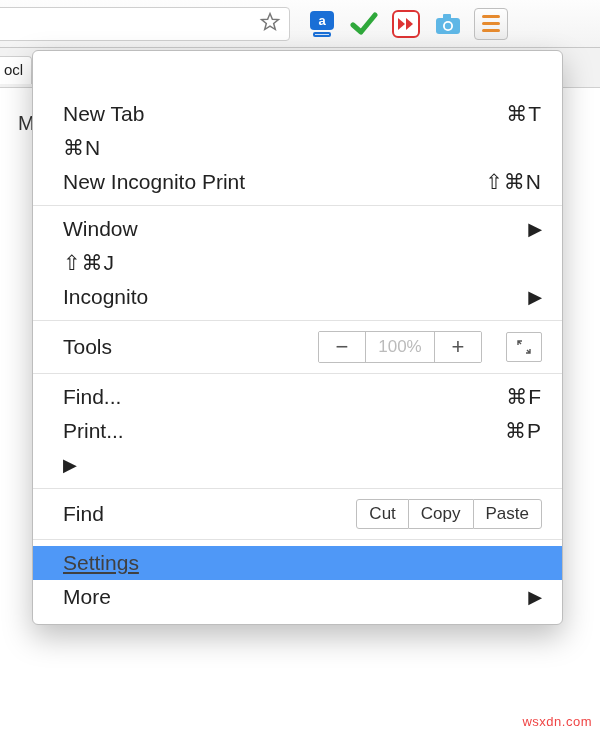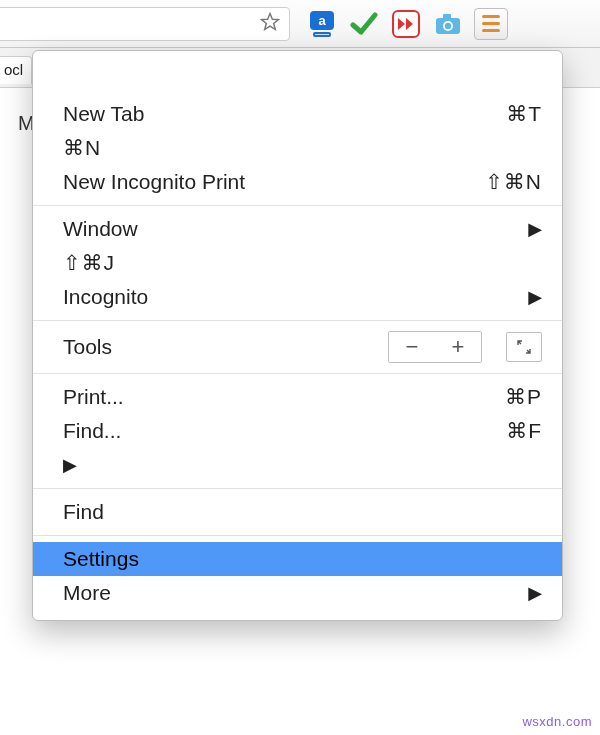--- a/index.html
+++ b/index.html
@@ -97,21 +97,21 @@
     height:1px;background:#e2e2e2;margin:6px 0;
   }
   .menu-item {
     display:flex;align-items:center;justify-content:space-between;
     padding: 4px 20px 4px 30px;
     font-size: 21px;
     color:#222;
     min-height: 34px;
   }
   .menu-item.highlight {
-    background:#4f98f7;color:#000000;
+    background:#4f98f7;color:#404040;text-decoration:underline;
   }
   .mi-left{display:flex;align-items:center;}
   .mi-right{display:flex;align-items:center;gap:10px;font-size:21px;}
   .shortcut{letter-spacing:1px;}
   .submenu-arrow{font-size:18px;}
 
   .zoom-group{
     display:flex;align-items:center;border:1px solid #bfbfbf;border-radius:2px;overflow:hidden;
   }
   .zoom-btn{
@@ -133,21 +133,21 @@
     height:30px;padding:0 12px;border:1px solid #bfbfbf;
     display:flex;align-items:center;justify-content:center;
     font-size:17px;color:#333;background:#fff;
   }
   .edit-btn:first-child{border-radius:3px 0 0 3px;}
   .edit-btn:nth-child(2){border-left:none;border-right:none;}
   .edit-btn:last-child{border-radius:0 3px 3px 0;}
 
   .watermark{
     position:absolute;right:8px;bottom:6px;
-    font-size:13px;color:#8b5cf6;letter-spacing:0.5px;
+    font-size:13px;color:#ef4444;letter-spacing:0.5px;
   }
 </style>
 </head>
 <body>
 
 <div class="toolbar">
   <div class="omnibox">
     <span class="star">
       <svg viewBox="0 0 24 24" fill="none" stroke="#777" stroke-width="1.6">
         <polygon points="12,2.8 14.6,9 21.2,9.3 16,13.6 17.8,20.2 12,16.6 6.2,20.2 8,13.6 2.8,9.3 9.4,9"></polygon>
@@ -241,55 +241,63 @@
       </span>
   </div>
 
   <div class="menu-sep"></div>
 
   <div class="menu-item">
     <span class="mi-left">Tools</span>
     <span class="mi-right">
       <span class="zoom-group">
         <span class="zoom-btn">−</span>
+        <span class="zoom-val">100%</span>
         <span class="zoom-btn">+</span>
       </span>
       <span class="fs-btn">
         <svg viewBox="0 0 16 16">
           <path d="M2 6 L2 2 L6 2 M5 5 L2 2" stroke="#555" stroke-width="1.4" fill="none"></path>
           <path d="M14 10 L14 14 L10 14 M11 11 L14 14" stroke="#555" stroke-width="1.4" fill="none"></path>
         </svg>
       </span>
     </span>
   </div>
 
   <div class="menu-sep"></div>
 
   <div class="menu-item">
+    <span class="mi-left">Find...</span>
+    <span class="mi-right">
+        <span class="shortcut">⌘F</span>
+      </span>
+  </div>
+  <div class="menu-item">
     <span class="mi-left">Print...</span>
     <span class="mi-right">
         <span class="shortcut">⌘P</span>
       </span>
   </div>
   <div class="menu-item">
-    <span class="mi-left">Find...</span>
-    <span class="mi-right">
-        <span class="shortcut">⌘F</span>
-      </span>
-  </div>
-  <div class="menu-item">
     <span class="mi-right">
         <span class="submenu-arrow">▶</span>
       </span>
   </div>
 
   <div class="menu-sep"></div>
 
   <div class="menu-item">
     <span class="mi-left">Find</span>
+    <span class="mi-right">
+      <span class="edit-group">
+        <span class="edit-btn">Cut</span>
+        <span class="edit-btn">Copy</span>
+        <span class="edit-btn">Paste</span>
+      </span>
+    </span>
   </div>
 
   <div class="menu-sep"></div>
 
   <div class="menu-item highlight">
     <span class="mi-left">Settings</span>
     <span class="mi-right"></span>
   </div>
   <div class="menu-item">
     <span class="mi-left">More</span>

